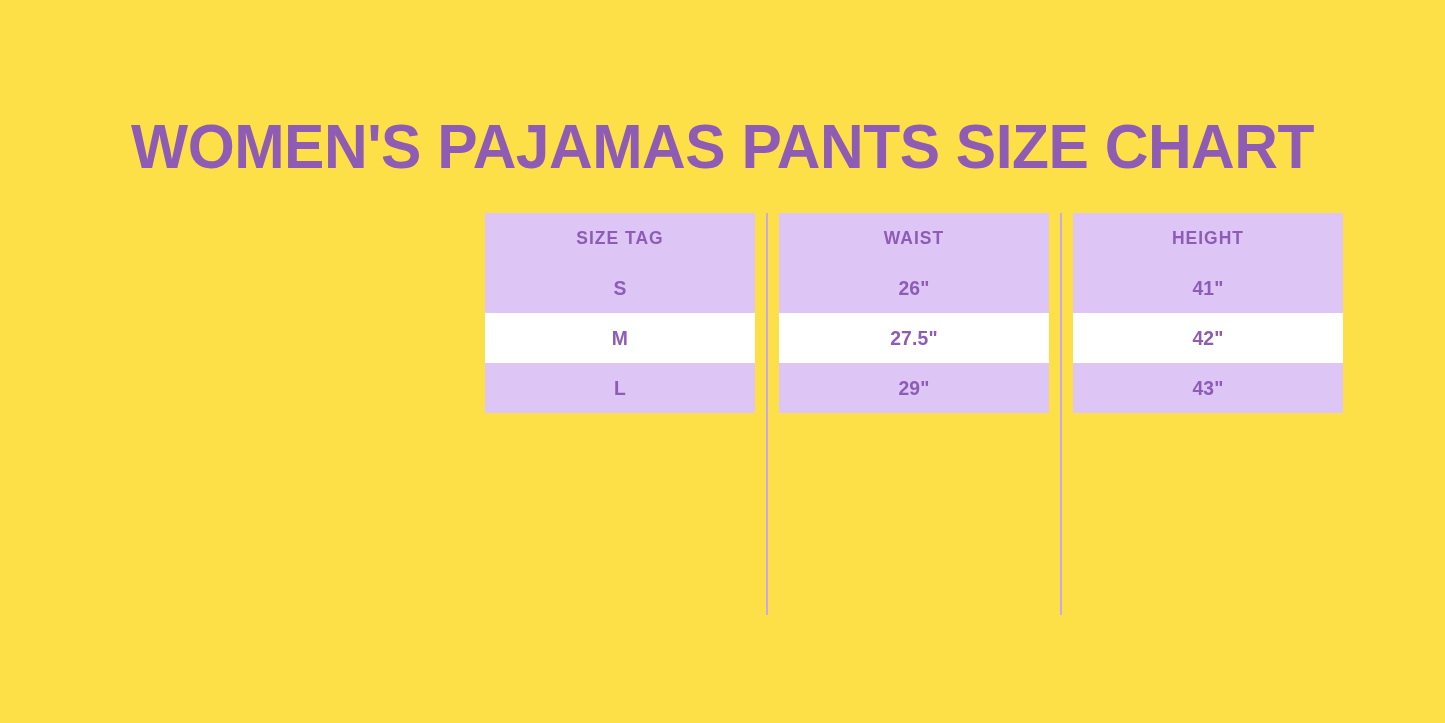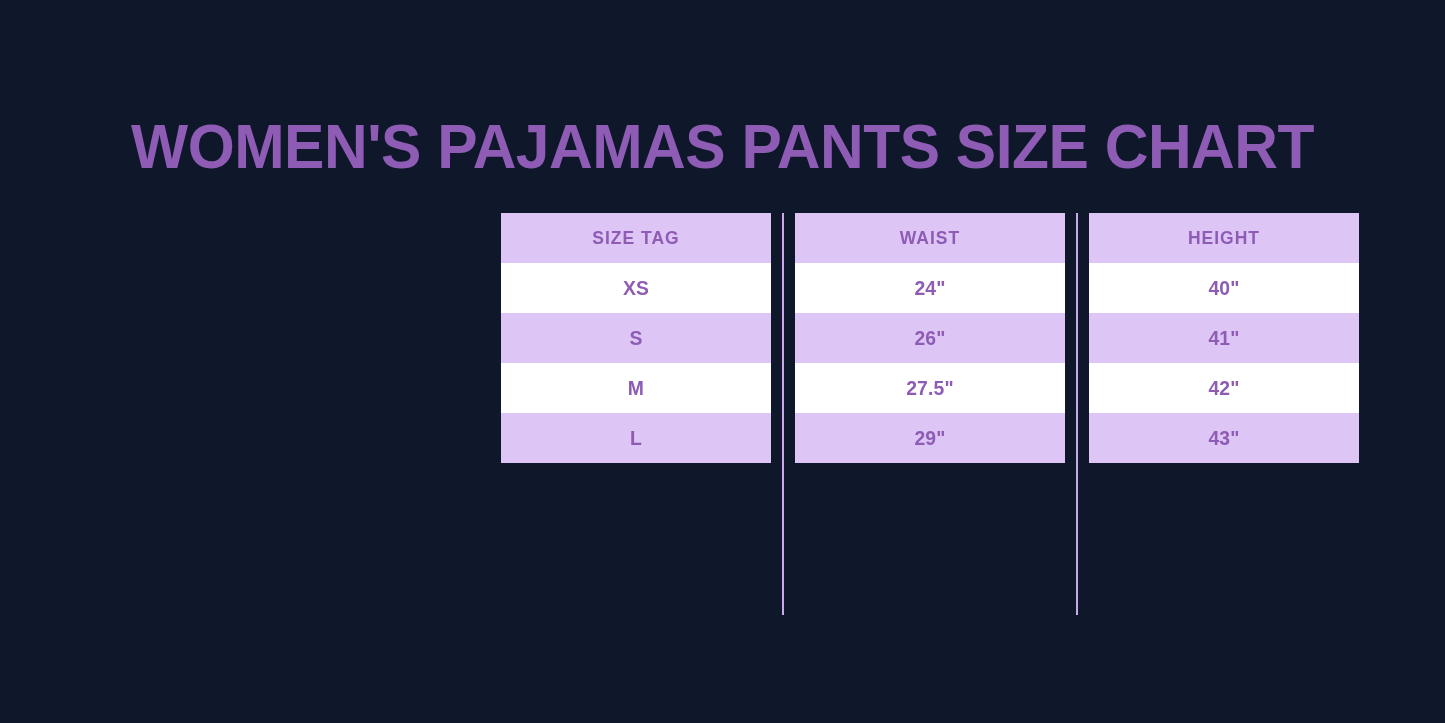--- a/index.html
+++ b/index.html
@@ -11,21 +11,21 @@
     height: 723px;
     background: #ffffff;
     font-family: "Liberation Sans", sans-serif;
     overflow: hidden;
     position: relative;
   }
 
   .page {
     position: absolute;
     inset: 0;
-    background: #0f172a;
+    background: #fde047;
   }
 
   
   .chart-title {
     position: absolute;
     left: 0;
     right: 0;
     top: 66px;
     text-align: center;
     color: #8E5BB5;
@@ -36,21 +36,21 @@
     letter-spacing: -0.5px;
     transform: scaleX(0.96);
     transform-origin: center top;
     white-space: nowrap;
     -webkit-font-smoothing: antialiased;
   }
 
   
   .size-table-wrap {
     position: absolute;
-    left: 489px;
+    left: 473px;
     top: 213px;
     width: 882px;
   }
 
   .size-table {
     width: 882px;
     border-collapse: collapse;
     table-layout: fixed;
     position: relative;
     z-index: 2;
@@ -120,25 +120,20 @@
           <col>
       </colgroup>
       <thead>
         <tr>
           <th>SIZE TAG</th>
           <th>WAIST</th>
           <th>HEIGHT</th>
         </tr>
       </thead>
       <tbody>
-        <tr class="row-plain">
-          <td>XS</td>
-          <td>24"</td>
-          <td>40"</td>
-        </tr>
         <tr class="row-shaded">
           <td>S</td>
           <td>26"</td>
           <td>41"</td>
         </tr>
         <tr class="row-plain">
           <td>M</td>
           <td>27.5"</td>
           <td>42"</td>
         </tr>

